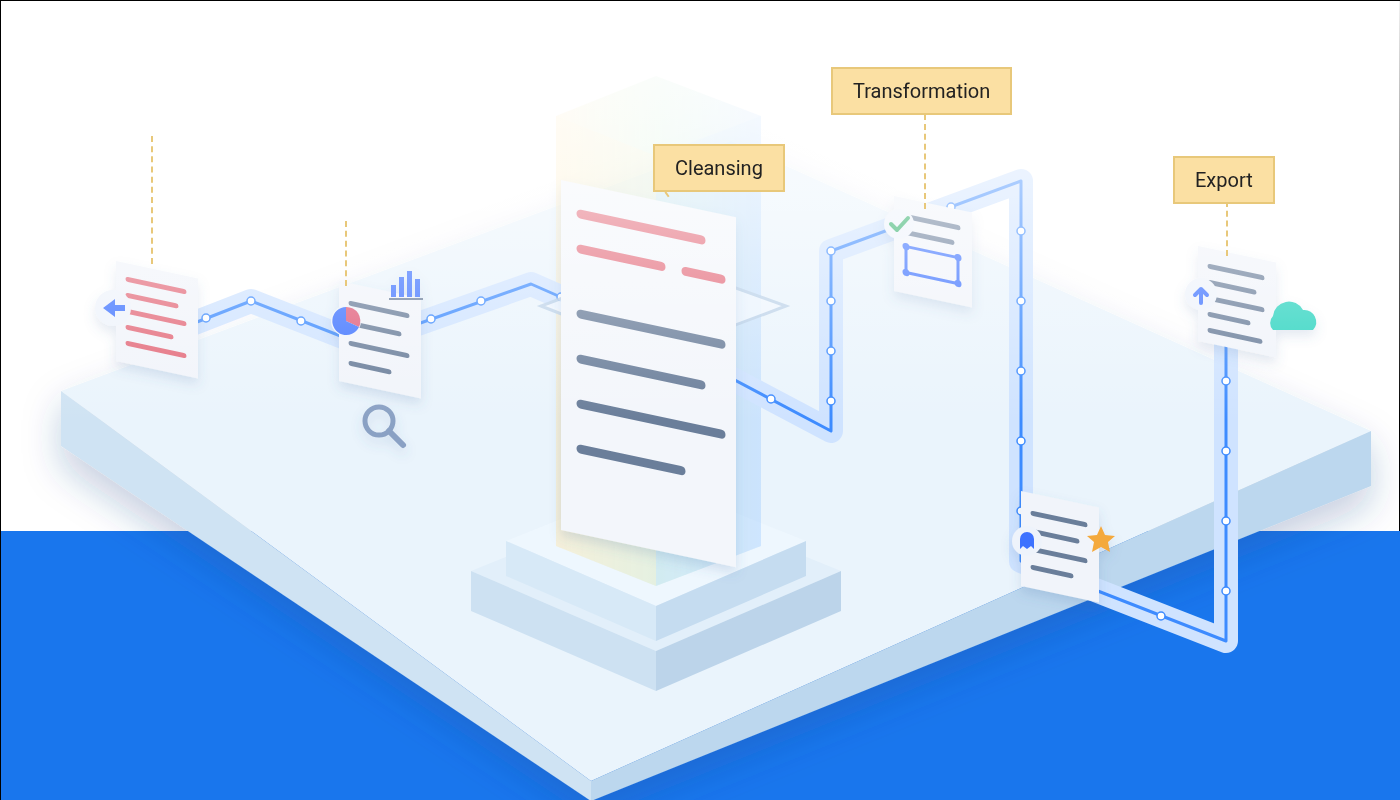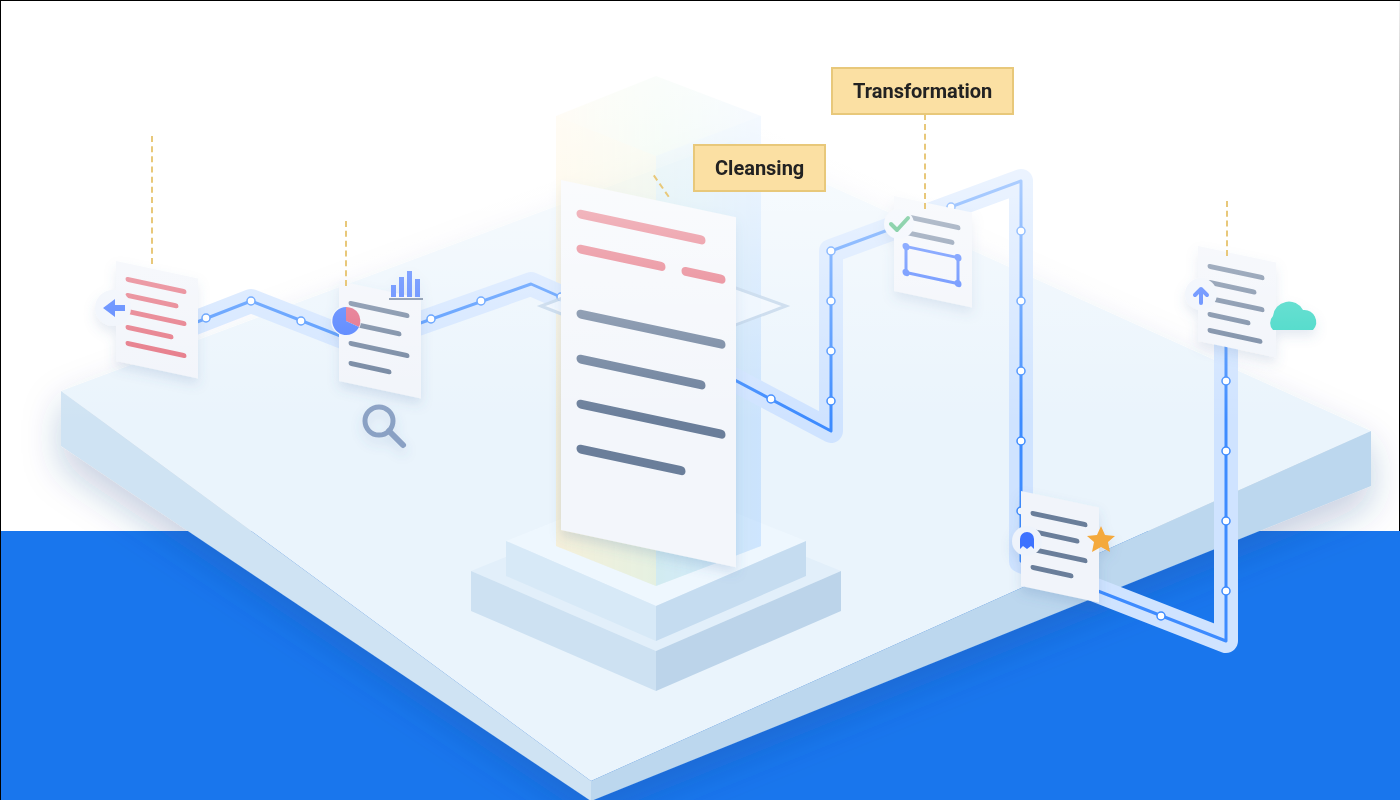--- a/index.html
+++ b/index.html
@@ -1,18 +1,18 @@
 <!DOCTYPE html>
 <html><head>
 <meta charset="utf-8">
 <style>
 html,body{margin:0;padding:0;width:1400px;height:800px;overflow:hidden;font-family:-apple-system,BlinkMacSystemFont,"Segoe UI",Roboto,sans-serif;background:#fff}
 .canvas{position:relative;width:1400px;height:800px;border:1px solid #000;box-sizing:border-box}
 svg{position:absolute;top:0;left:0}
-.label{position:absolute;background:#fbe0a3;border:2px solid #e8c87a;padding:10px 20px;font-size:20px;font-weight:700;color:#222;white-space:nowrap}
+.label{position:absolute;background:#fbe0a3;border:2px solid #e8c87a;padding:10px 20px;font-size:20px;font-weight:400;color:#222;white-space:nowrap}
 .dashed{position:absolute;border-left:2px dashed #e8c87a;transform-origin:top left}
 </style>
 </head>
 <body>
 
 <div class="canvas">
 
 <svg width="1400" height="800" viewBox="0 0 1400 800">
   <defs>
     <linearGradient id="fog" x1="0" y1="0" x2="0" y2="1">
@@ -216,16 +216,17 @@
 
   <rect x="0" y="0" width="1400" height="420" fill="url(#fog)"></rect>
 </svg>
 
 <div class="dashed" style="left:150px;top:135px;height:128px"></div>
 <div class="dashed" style="left:344px;top:220px;height:65px"></div>
 <div class="dashed" style="left:652px;top:175px;height:26px;transform:rotate(-35deg)"></div>
 <div class="dashed" style="left:923px;top:113px;height:95px"></div>
 <div class="dashed" style="left:1225px;top:200px;height:55px"></div>
 
-<div class="label" style="left:692px; top:143px">Cleansing</div>
+<div class="label" style="left:652px; top:143px">Cleansing</div>
 <div class="label" style="left:830px; top:66px">Transformation</div>
+<div class="label" style="left:1172px; top:155px">Export</div>
 
 </div>
 
 </body></html>

